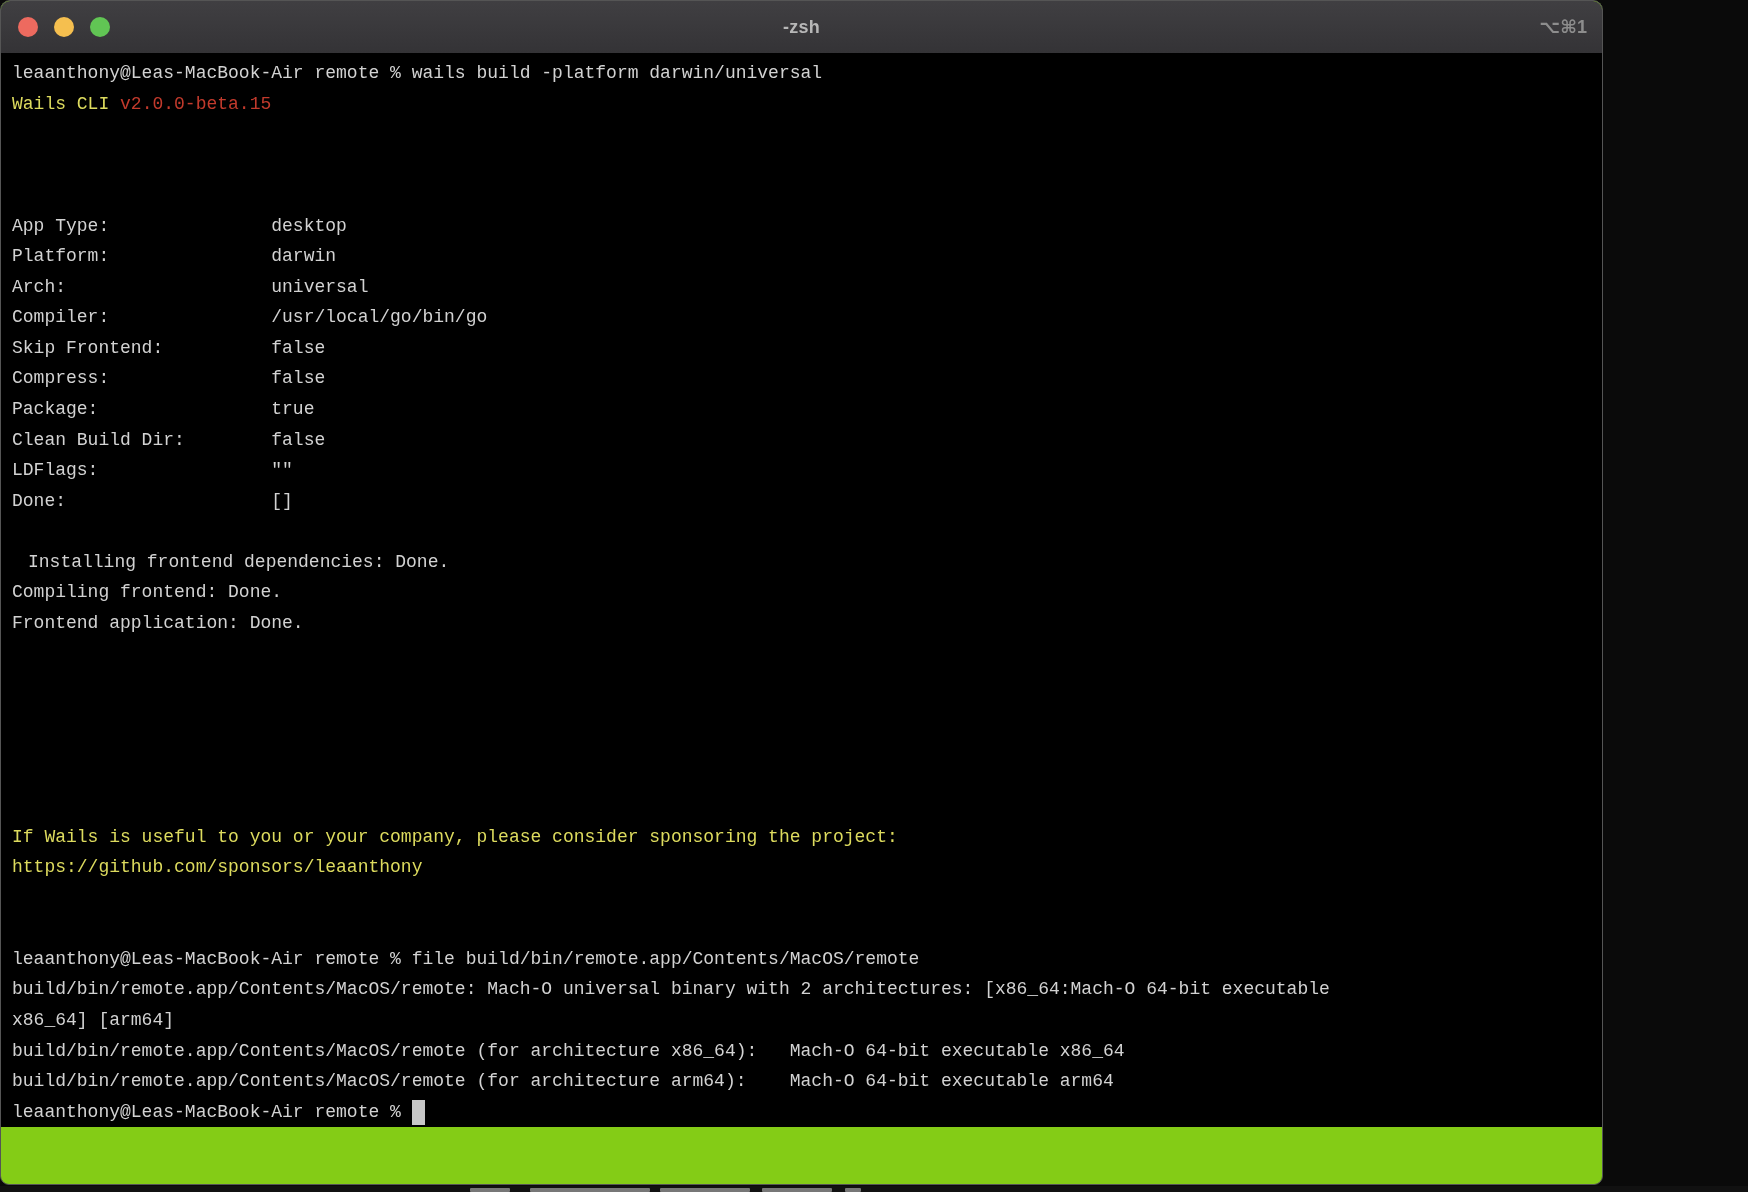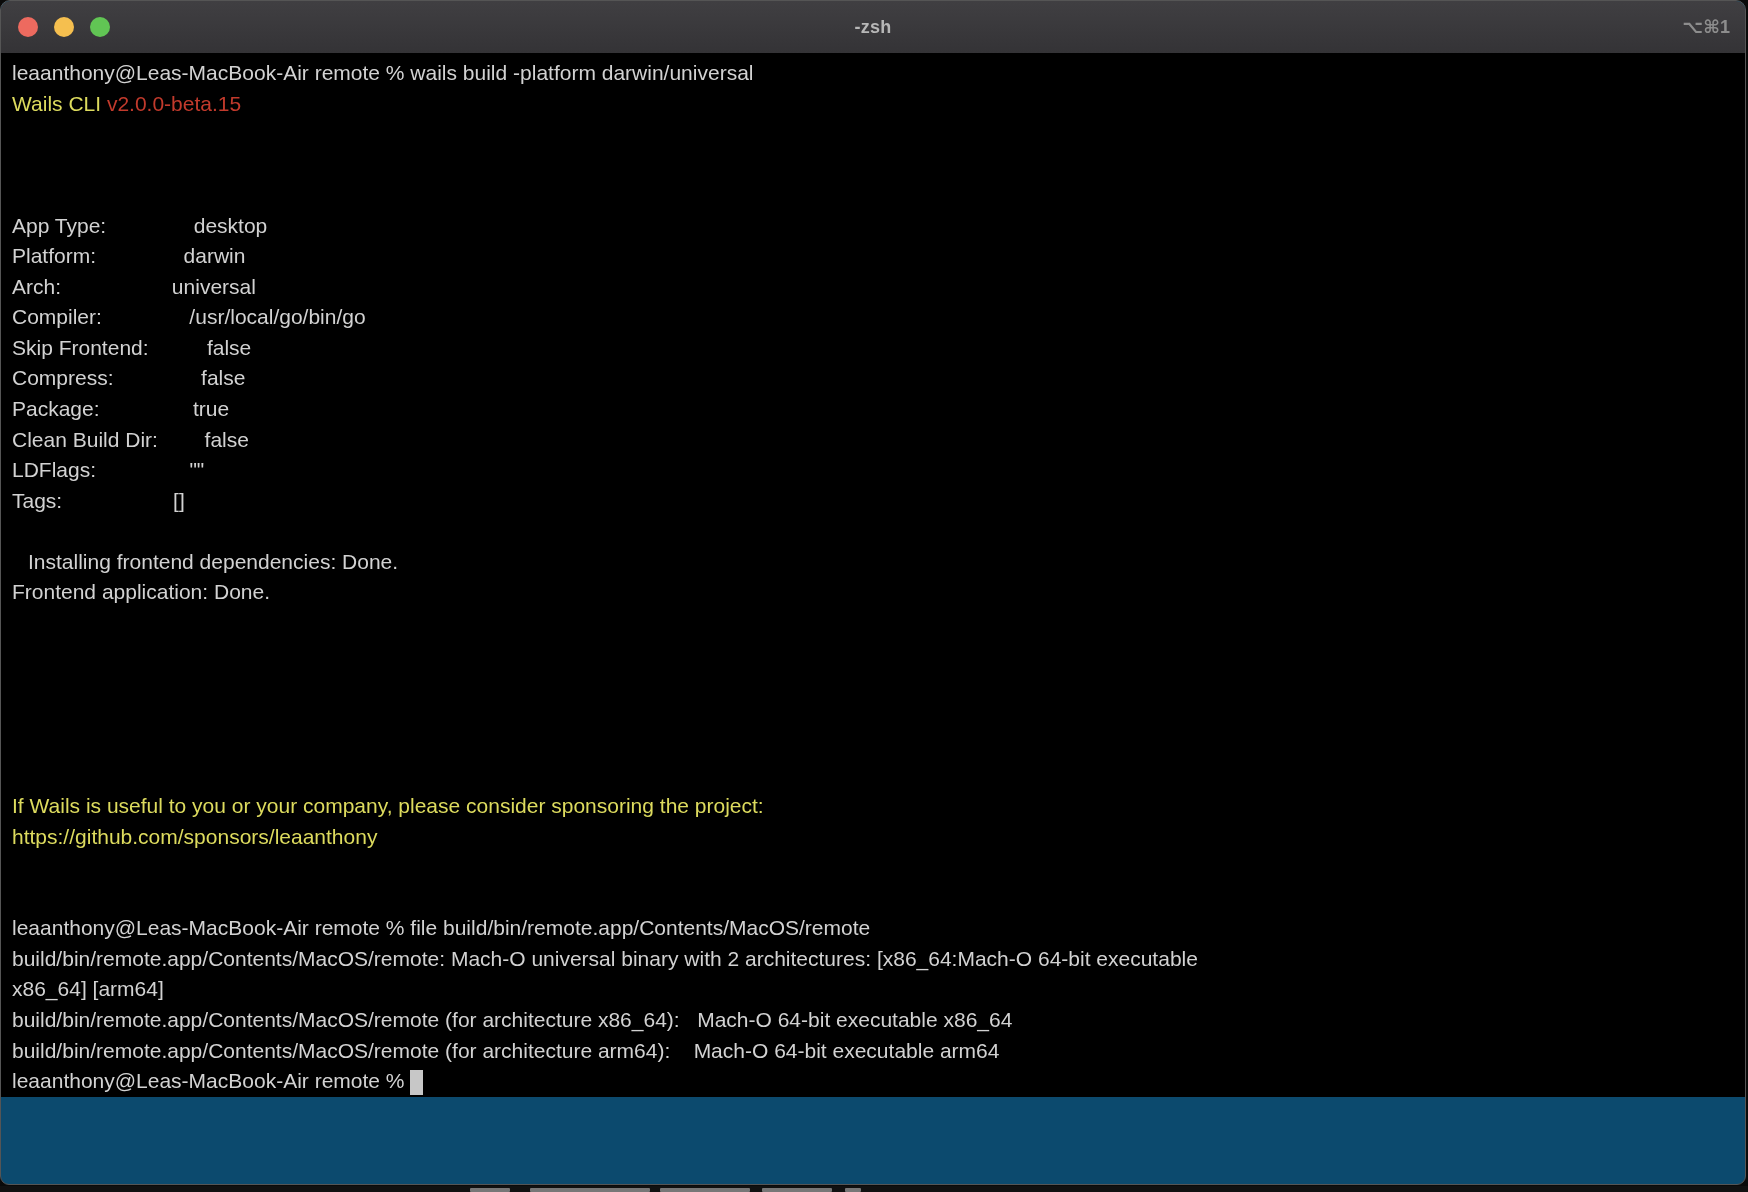--- a/index.html
+++ b/index.html
@@ -1,21 +1,21 @@
 <!DOCTYPE html>
 <html><head>
 <meta charset="utf-8">
 <style>
   html,body{margin:0;padding:0;background:#0a0a0a;}
   body{width:1748px;height:1192px;position:relative;overflow:hidden;
        font-family:"Liberation Sans",sans-serif;}
 
   .window{
-    position:absolute;left:0;top:0;width:1746px;height:1185px;
-    background:#0c4a6e;border:1px solid #555;border-radius:10px 10px 9px 9px;
+    position:absolute;left:0;top:0;width:1603px;height:1185px;
+    background:#84cc16;border:1px solid #555;border-radius:10px 10px 9px 9px;
     overflow:hidden;box-sizing:border-box;
   }
 
   .titlebar{
     height:52px;
     background:linear-gradient(#403f42,#343336);
     border-bottom:1px solid #000;
     position:relative;
     display:flex;align-items:center;justify-content:center;
   }
@@ -26,22 +26,22 @@
     font-size:18px;font-weight:bold;color:#b7b7b7;letter-spacing:.2px;
   }
   .win-shortcut{
     position:absolute;right:15px;top:0;height:52px;display:flex;align-items:center;
     font-size:18px;font-weight:bold;color:#8d8d8d;
     font-family:"Liberation Sans","DejaVu Sans",sans-serif;
   }
 
   .screen{
     padding:4px 0 0 11px;
-    font-family:Liberation Sans, sans-serif;
-    font-size:21px;
+    font-family:Liberation Mono, monospace;
+    font-size:18px;
     cursor:text;
   }
   .line{
     height:30.55px;line-height:30.55px;white-space:pre;
   }
   .cursor{
     display:inline-block;width:13px;height:25px;
     vertical-align:text-bottom;transform:translateY(3px);
   }
 
@@ -72,23 +72,24 @@
       <div class="line"></div>
       <div class="line"><span style="color: rgb(210, 210, 210);">App Type:               desktop</span></div>
       <div class="line"><span style="color: rgb(210, 210, 210);">Platform:               darwin</span></div>
       <div class="line"><span style="color: rgb(210, 210, 210);">Arch:                   universal</span></div>
       <div class="line"><span style="color: rgb(210, 210, 210); margin-top: 43px;">Compiler:               /usr/local/go/bin/go</span></div>
       <div class="line"><span style="color: rgb(210, 210, 210);">Skip Frontend:          false</span></div>
       <div class="line"><span style="color: rgb(210, 210, 210);">Compress:               false</span></div>
       <div class="line"><span style="color: rgb(210, 210, 210);">Package:                true</span></div>
       <div class="line"><span style="color: rgb(210, 210, 210);">Clean Build Dir:        false</span></div>
       <div class="line"><span style="color: rgb(210, 210, 210);">LDFlags:                ""</span></div>
-      <div class="line"><span style="color: rgb(210, 210, 210);">Tags:                   []</span></div>
+      <div class="line"><span style="color: rgb(210, 210, 210);">Done:                   []</span></div>
       <div class="line"></div>
       <div class="line"><span style="color: rgb(210, 210, 210); margin-left: 16px;">Installing frontend dependencies: Done.</span></div>
+      <div class="line"><span style="color: rgb(210, 210, 210);">Compiling frontend: Done.</span></div>
       <div class="line"><span style="color: rgb(210, 210, 210);">Frontend application: Done.</span></div>
       <div class="line"></div>
       <div class="line"></div>
       <div class="line"></div>
       <div class="line"></div>
       <div class="line"></div>
       <div class="line"></div>
       <div class="line"><span style="color: rgb(221, 219, 94);">If Wails is useful to you or your company, please consider sponsoring the project:</span></div>
       <div class="line"><span style="color: rgb(221, 219, 94);">https://github.com/sponsors/leaanthony</span></div>
       <div class="line"></div>

